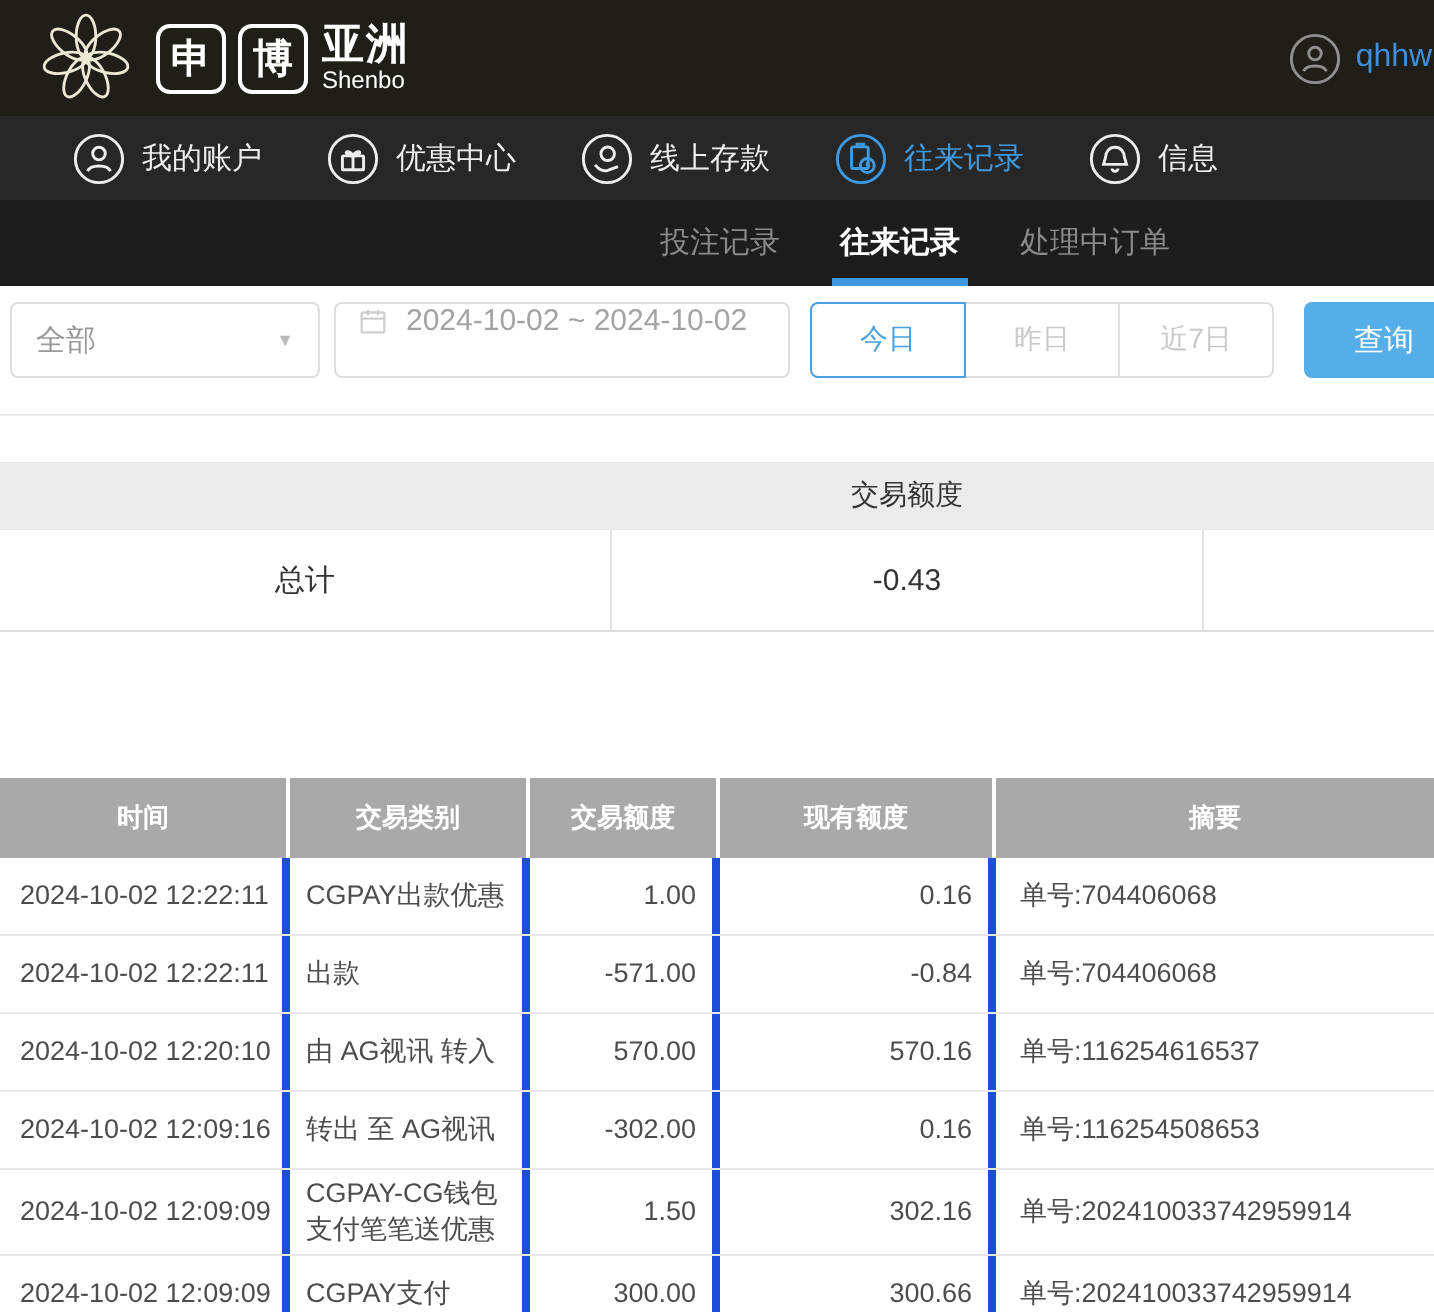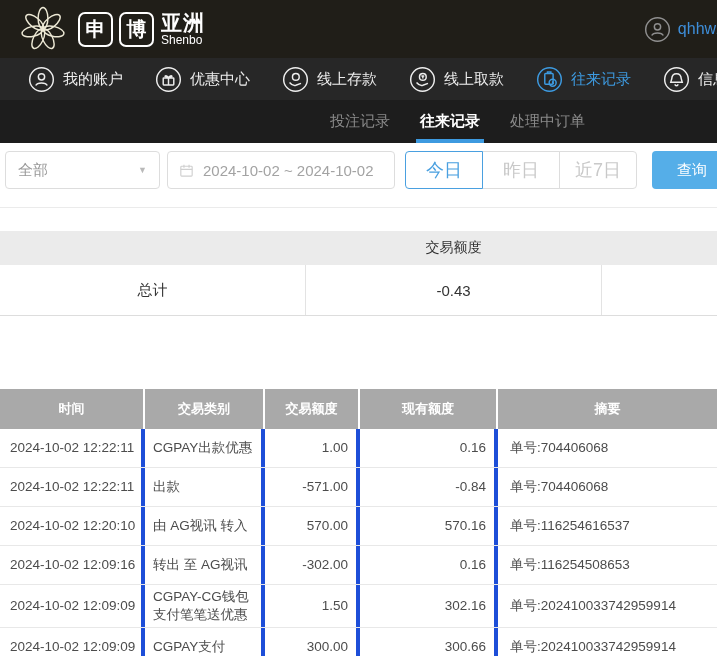--- a/index.html
+++ b/index.html
@@ -15,43 +15,43 @@
              margin-left:6px;background:transparent;}
   .brand-region{margin-left:7px;color:#fff;line-height:1;}
   .brand-region .cn{font-size:21px;font-weight:bold;letter-spacing:1px;}
   .brand-region .en{font-size:12px;margin-top:1px;}
   .top-user{margin-left:auto;display:flex;align-items:center;gap:7px;margin-right:-8px;cursor:pointer;}
   .top-user .uicon svg{width:27px;height:27px;stroke:#8f8f8f;fill:none;stroke-width:1.3;display:block;}
   .top-user .uname{color:#3e8ed9;font-size:16px;white-space:nowrap;}
 
   
   .navbar{position:absolute;top:58px;left:0;width:100%;height:42px;background:#272727;
-          display:flex;gap:32px;padding-left:28px;box-sizing:border-box;}
+          display:flex;gap:32px;padding-left:36px;box-sizing:border-box;}
   .nav-item{display:flex;align-items:center;gap:8px;color:#ededed;font-size:15px;cursor:pointer;white-space:nowrap;flex:0 0 auto;}
   .nav-item .icon svg{width:27px;height:27px;stroke:currentColor;fill:none;stroke-width:1.3;display:block;}
   .nav-item.active{color:#3d9ae0;}
 
   
   .subtabs{position:absolute;top:100px;left:0;width:100%;height:43px;background:#1d1d1d;
            display:flex;padding-left:330px;gap:30px;box-sizing:border-box;}
   .subtab{display:flex;align-items:center;color:#8a8a8a;font-size:15px;position:relative;cursor:pointer;white-space:nowrap;}
   .subtab.active{color:#fff;font-weight:bold;}
   .subtab.active::after{content:"";position:absolute;left:-4px;right:-4px;bottom:0;height:4px;background:#3d9ae0;}
 
   
   .filters{position:absolute;top:143px;left:0;width:100%;height:65px;background:#fff;
            border-bottom:1px solid #ebebeb;box-sizing:border-box;padding-left:8px;}
   .select-box{position:absolute;left:5px;top:8px;width:155px;height:38px;border:1px solid #ddd;border-radius:4px;
               display:flex;align-items:center;padding:0 12px;box-sizing:border-box;color:#999;font-size:15px;cursor:pointer;background:#fff;}
   .select-caret{margin-left:auto;color:#b9b9b9;font-size:9px;}
   .date-box{position:absolute;left:167px;top:8px;width:228px;height:38px;border:1px solid #ddd;border-radius:4px;
-            display:flex;align-items:center;gap:8px;padding:0 10px;box-sizing:border-box;color:#a3a3a3;font-size:15px;cursor:pointer;background:#fff;}
+            display:flex;gap:8px;padding:0 10px;box-sizing:border-box;color:#a3a3a3;font-size:15px;cursor:pointer;background:#fff;}
   .date-box .cicon svg{width:17px;height:17px;stroke:#cfcfcf;fill:none;stroke-width:1.6;display:block;}
   .btn-group{position:absolute;left:405px;top:8px;display:flex;}
-  .quick-btn{width:78px;height:38px;border:1px solid #ddd;background:#fff;color:#c9c9c9;font-size:18px;
+  .quick-btn{width:78px;height:38px;border:1px solid #ddd;background:#fff;color:#c9c9c9;font-size:14px;
              display:flex;align-items:center;justify-content:center;box-sizing:border-box;margin-left:-1px;cursor:pointer;}
   .quick-btn:first-child{border-radius:4px 0 0 4px;margin-left:0;}
   .quick-btn:last-child{border-radius:0 4px 4px 0;}
   .quick-btn.active{border-color:#4aa0e0;color:#4aa0e0;position:relative;z-index:1;}
   .query-btn{position:absolute;left:652px;top:8px;width:80px;height:38px;background:#55aee8;color:#fff;
              border:none;border-radius:4px;font-size:15px;display:flex;align-items:center;justify-content:center;cursor:pointer;}
 
   
   .summary{position:absolute;top:231px;left:0;width:100%;}
   .summary-head{display:grid;grid-template-columns:305px 297px 1fr;height:34px;background:#ebebeb;}
@@ -137,30 +137,20 @@
       <div class="nav-item">
         <span class="icon">
           <svg viewBox="0 0 24 24">
             <circle cx="12" cy="12" r="10.5"></circle>
             <circle cx="12.3" cy="9.7" r="3"></circle>
             <path d="M6.7 14.6q2.7 3.3 5.6 2.5l4.6-1.7"></path>
           </svg>
         </span>
         <span>线上存款</span>
       </div>
-      <div class="nav-item">
-        <span class="icon">
-          <svg viewBox="0 0 24 24">
-            <circle cx="12" cy="12" r="10.5"></circle>
-            <circle cx="12.3" cy="9.7" r="3"></circle>
-            <path d="M12.3 8.2v3M11 8.9h2.6M6.7 14.6q2.7 3.3 5.6 2.5l4.6-1.7"></path>
-          </svg>
-        </span>
-        <span>线上取款</span>
-      </div>
       <div class="nav-item active">
         <span class="icon">
           <svg viewBox="0 0 24 24">
             <circle cx="12" cy="12" r="10.5"></circle>
             <rect x="7.8" y="6.6" width="7.4" height="9.6" rx=".8"></rect>
             <path d="M10.2 6.6v-1.2h3v1.2"></path>
             <circle cx="14.8" cy="14.9" r="3.1"></circle>
             <path d="M14.8 13.5v1.4l1.1.7"></path>
           </svg>
         </span>

